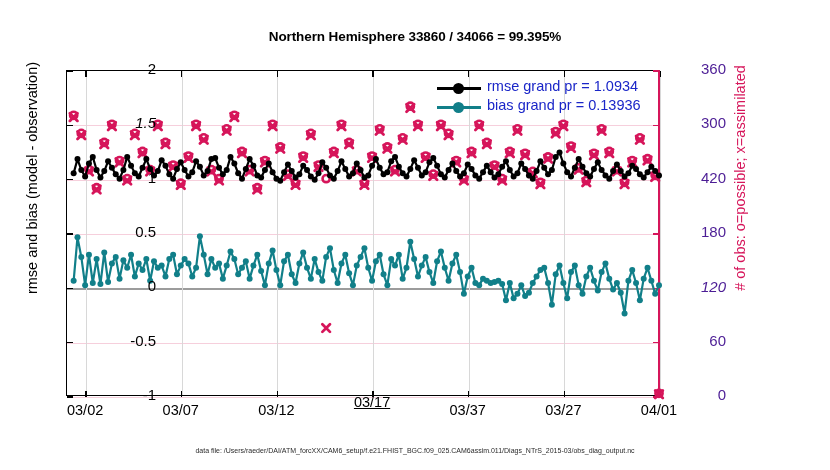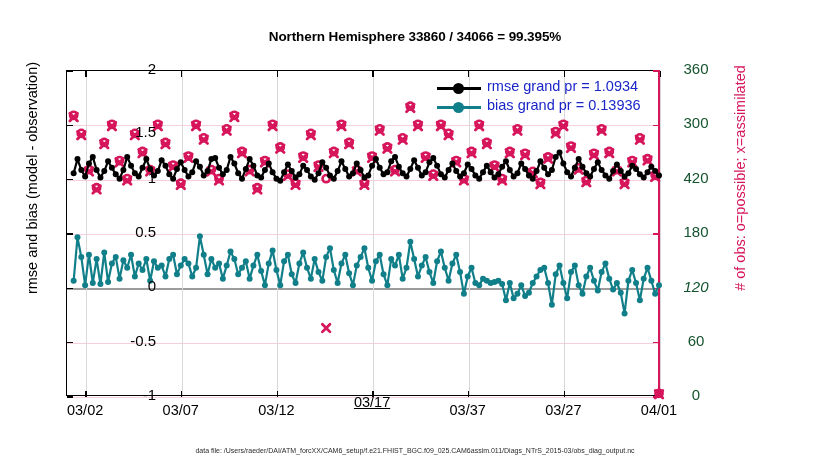--- a/index.html
+++ b/index.html
@@ -38,22 +38,22 @@
   .ltick-in{left:0px;width:6px;height:1.4px;background:#000;}
   .rtick{right:-7px;width:7px;height:1.6px;background:#d6155a;}
   .btick{top:0;width:1.4px;height:6px;background:#000;}
 
   
   .ylabel{
     right:674px;text-align:right;width:60px;
     font-size:15px;color:#000;
   }
   .yrlabel{
-    left:666px;text-align:center;width:60px;
-    font-size:15px;color:#14532d;
+    left:666px;text-align:right;width:60px;
+    font-size:15px;color:#4c1d95;
   }
   .xlabel{
     width:80px;text-align:center;font-size:14.5px;color:#000;
   }
 
   
   #yaxis-title{
     left:-133px;top:170px;width:330px;text-align:center;
     font-size:14.5px;color:#000;
     transform:rotate(-90deg);transform-origin:center center;
@@ -620,21 +620,21 @@
           <circle cx="581.5225806451613" cy="197.77333333333334" r="3" fill="#117f89" stroke="none"></circle>
           <circle cx="585.3483870967742" cy="210.81333333333333" r="3" fill="#117f89" stroke="none"></circle>
           <circle cx="589.174193548387" cy="223.85333333333335" r="3" fill="#117f89" stroke="none"></circle>
           <circle cx="593" cy="215.16" r="3" fill="#117f89" stroke="none"></circle>
         </g>
       </svg>
   </div>
 
   <div id="ytlabels">
       <div class="abs ylabel" style="top: 60px;">2</div>
-      <div class="abs ylabel" style="top: 123px;">1.5</div>
+      <div class="abs ylabel" style="top: 114px; font-style: italic;">1.5</div>
       <div class="abs ylabel" style="top: 168.667px;">1</div>
       <div class="abs ylabel" style="top: 223px;">0.5</div>
       <div class="abs ylabel" style="top: 277.333px;">0</div>
       <div class="abs ylabel" style="top: 331.667px;">-0.5</div>
       <div class="abs ylabel" style="top: 386px;">-1</div>
     </div>
   <div id="yrlabels">
       <div class="abs yrlabel" style="top: 60px;">360</div>
       <div class="abs yrlabel" style="top: 114.333px;">300</div>
       <div class="abs yrlabel" style="top: 168.667px;">420</div>

